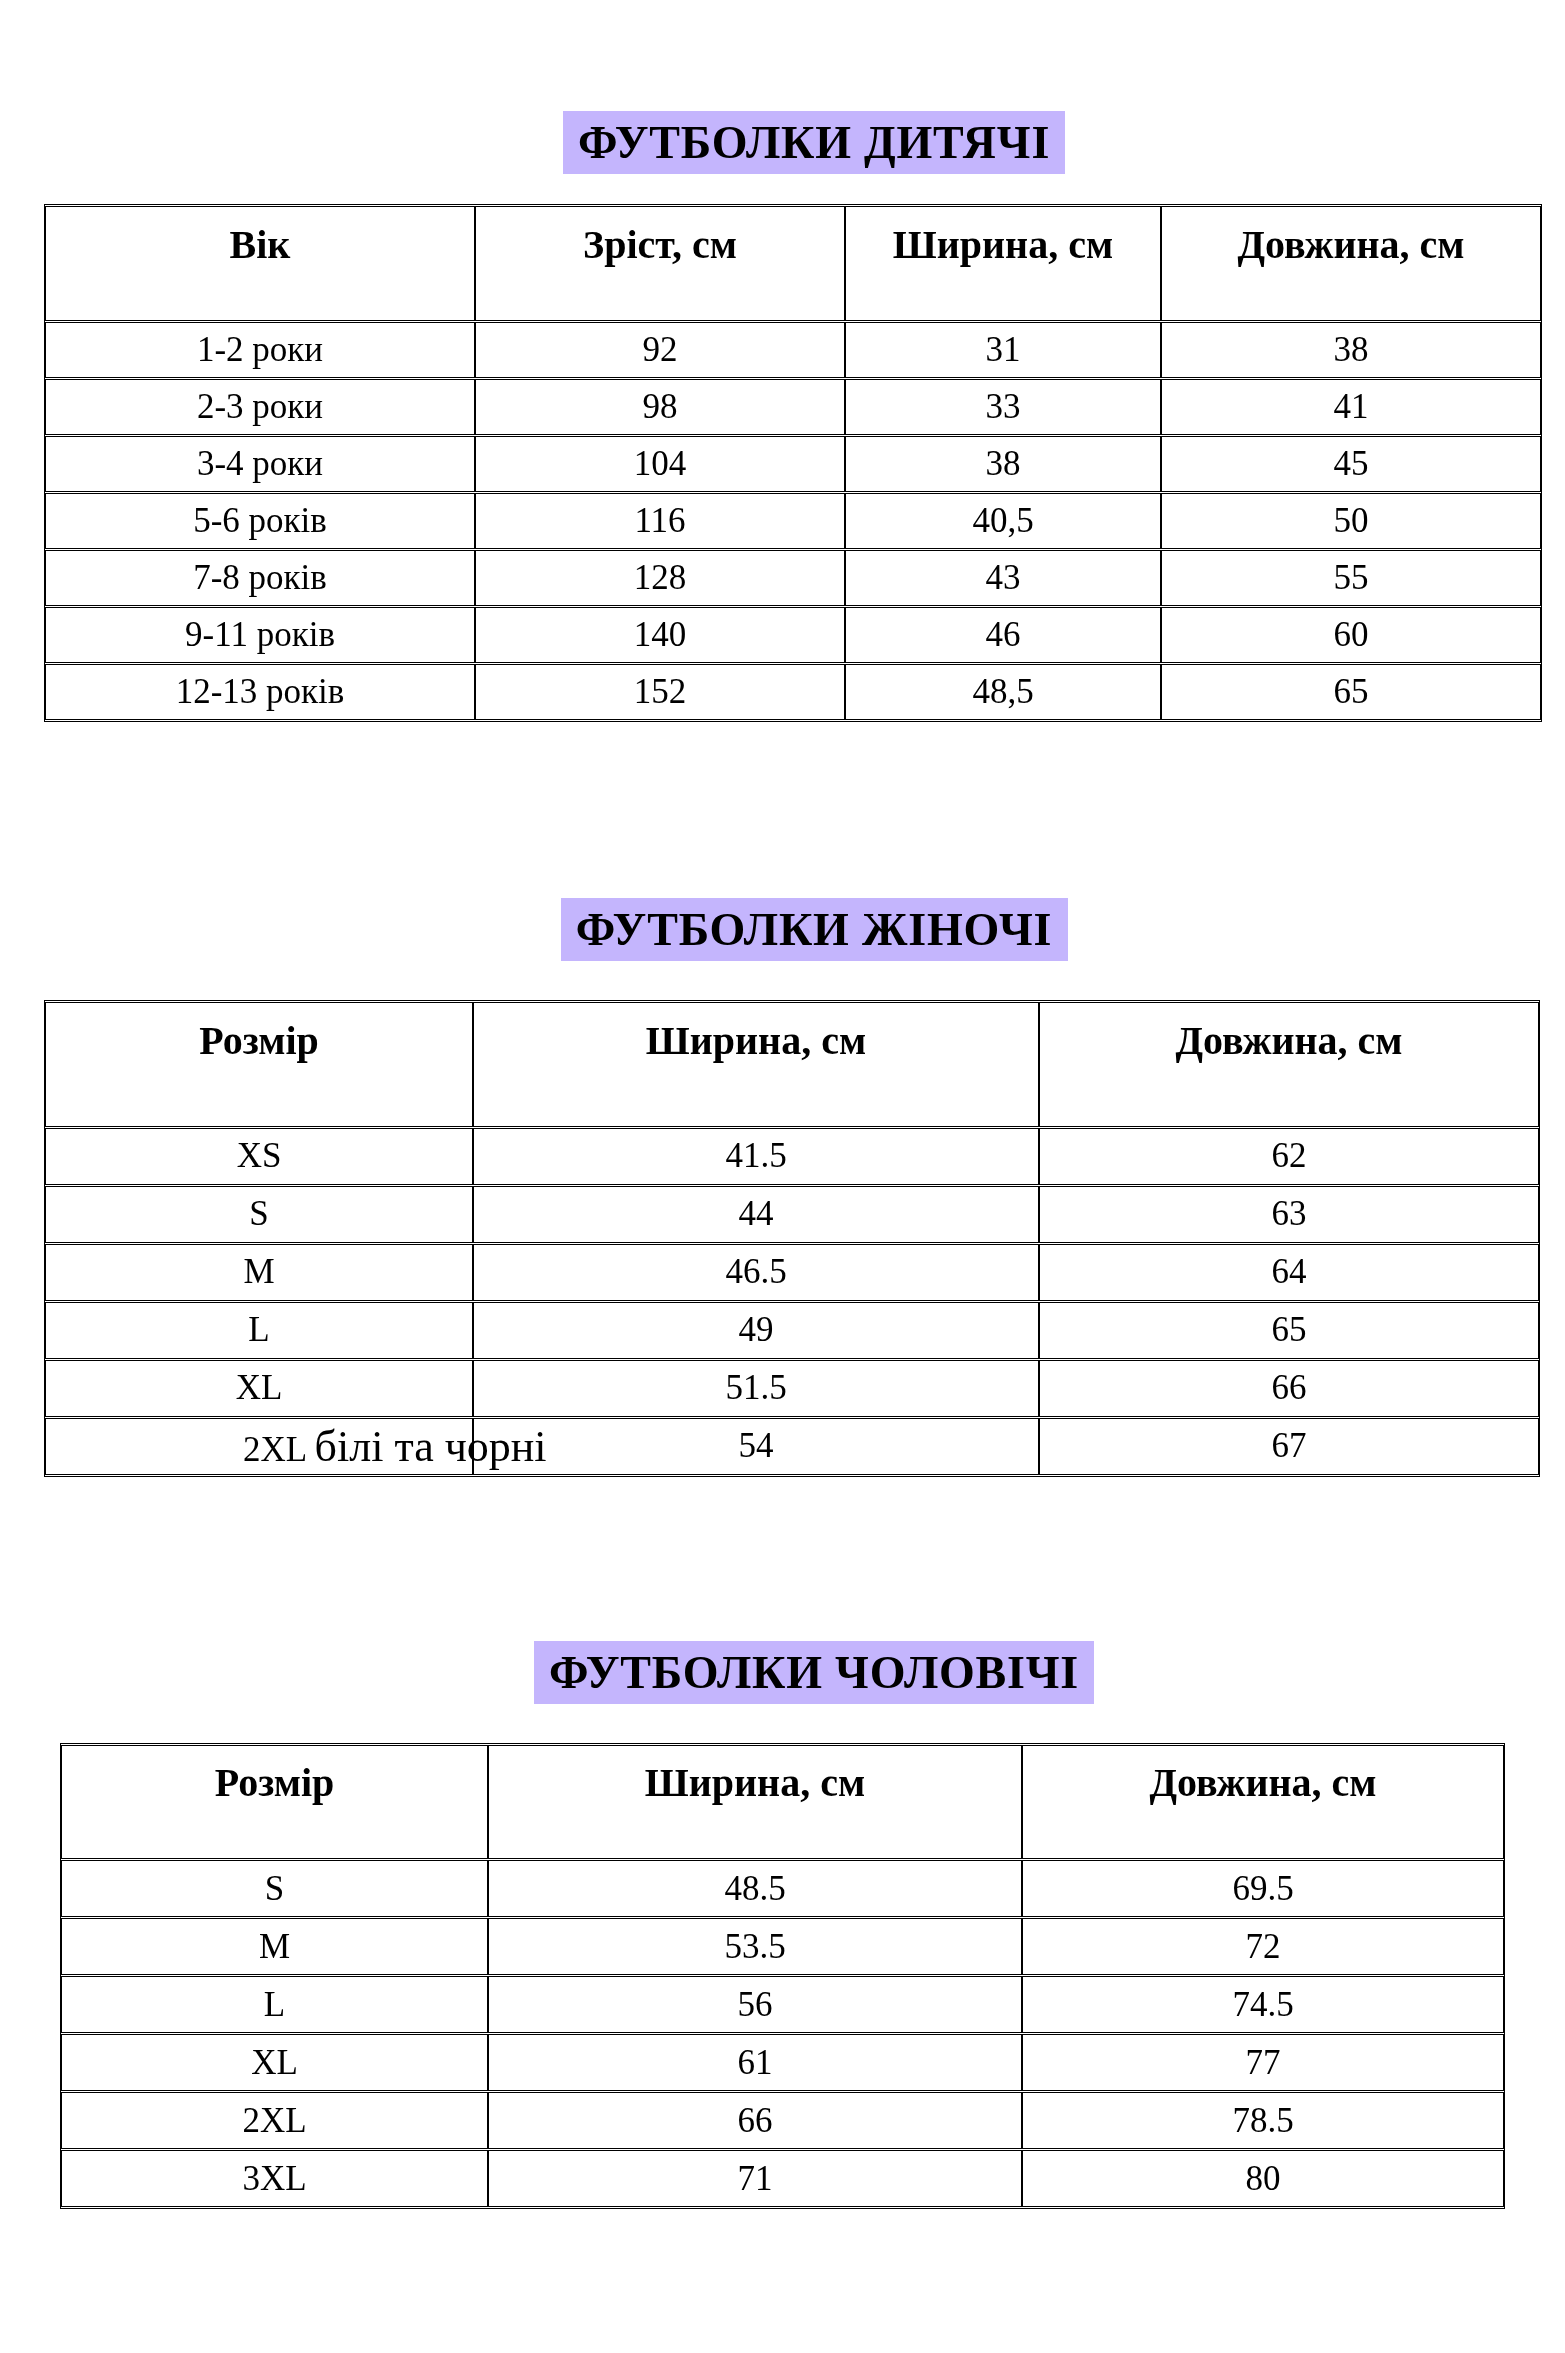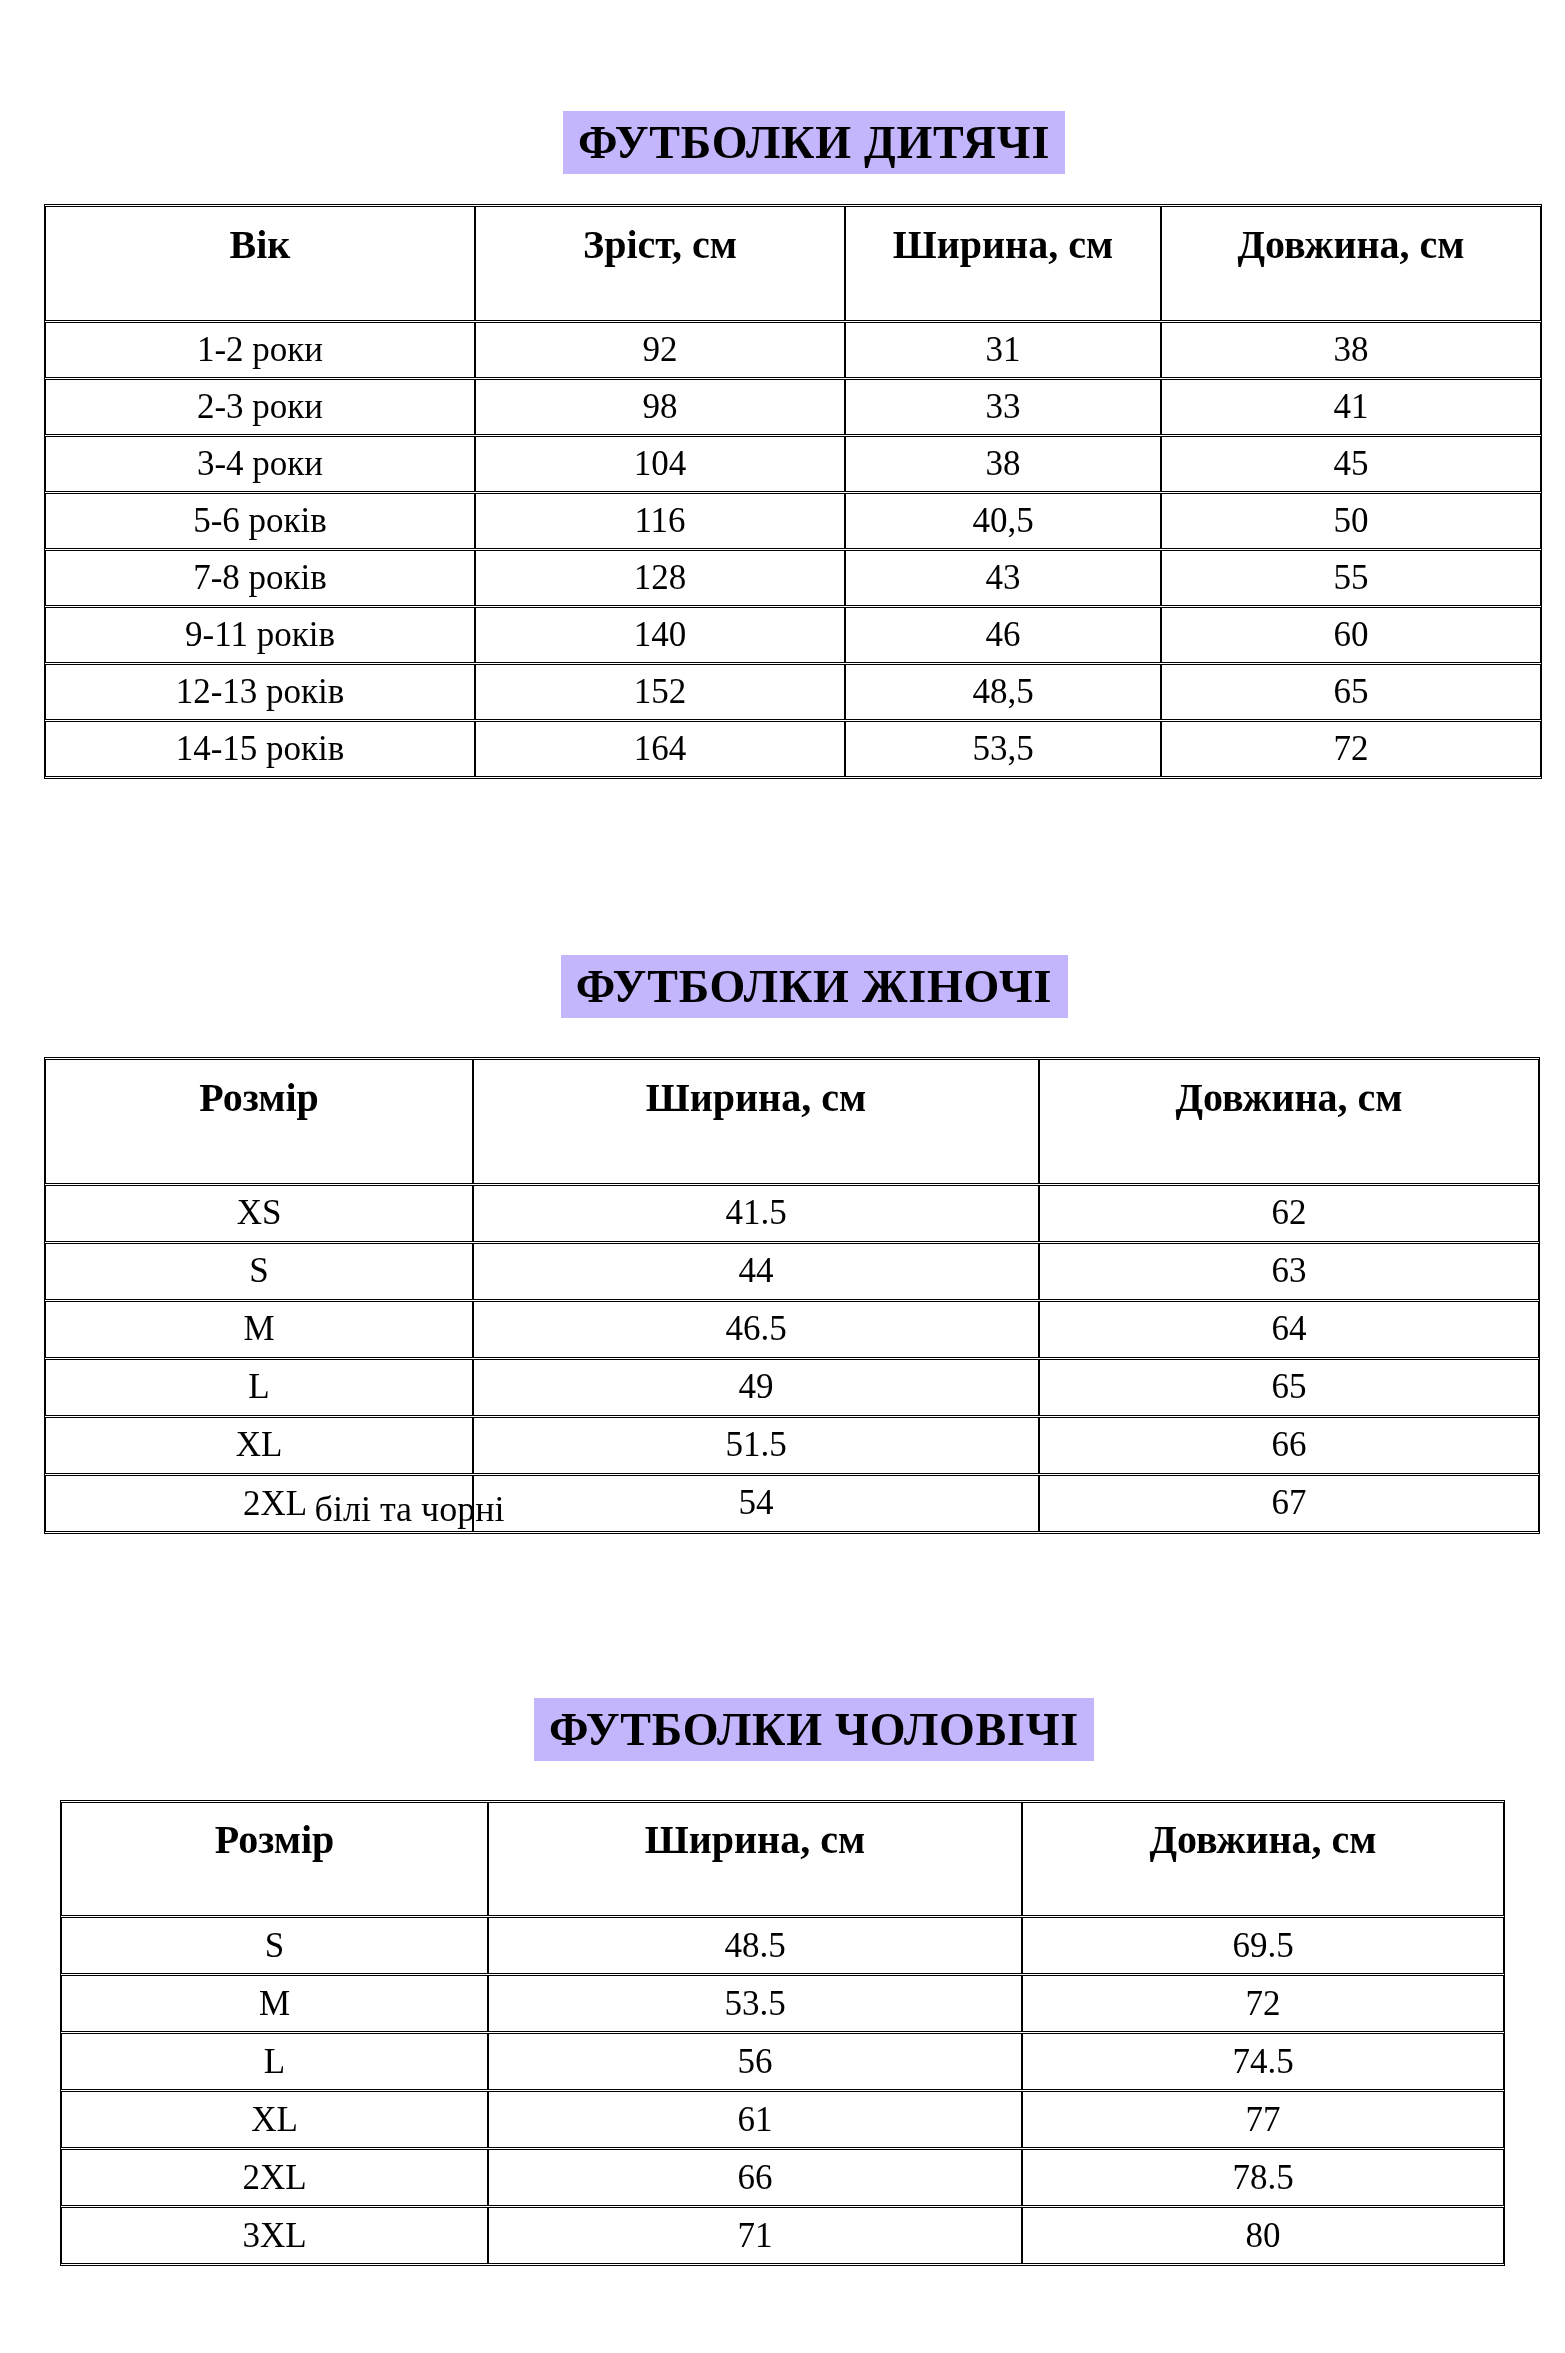--- a/index.html
+++ b/index.html
@@ -50,22 +50,22 @@
   .c30{width:427px}.c31{width:534px}.c32{width:482px}
 
   .overflow-cell{
     text-align:left;
     padding-left:197px;
     white-space:nowrap;
     overflow:visible;
   }
   .t-normal{font-size:35px;}
   .t-big-overflow{
-    font-size:36px;
-    position:relative;top:6px;
+    font-size:44px;
+    position:relative;top:0;
     z-index:2;
   }
 </style>
 </head>
 <body>
 
 <section>
   <h2 class="doc-title mt-title-1"><span class="hl">ФУТБОЛКИ ДИТЯЧІ</span></h2>
   <table class="tbl-0">
     <colgroup>
@@ -118,26 +118,20 @@
           <td>140</td>
           <td>46</td>
           <td>60</td>
         </tr>
         <tr>
           <td>12-13 років</td>
           <td>152</td>
           <td>48,5</td>
           <td>65</td>
         </tr>
-        <tr>
-          <td>14-15 років</td>
-          <td>164</td>
-          <td>53,5</td>
-          <td>72</td>
-        </tr>
       </tbody>
   </table>
 </section>
 
 <section>
   <h2 class="doc-title mt-title-2"><span class="hl">ФУТБОЛКИ ЖІНОЧІ</span></h2>
   <table class="tbl-1">
     <colgroup>
       <col class="c20">
         <col class="c21">

